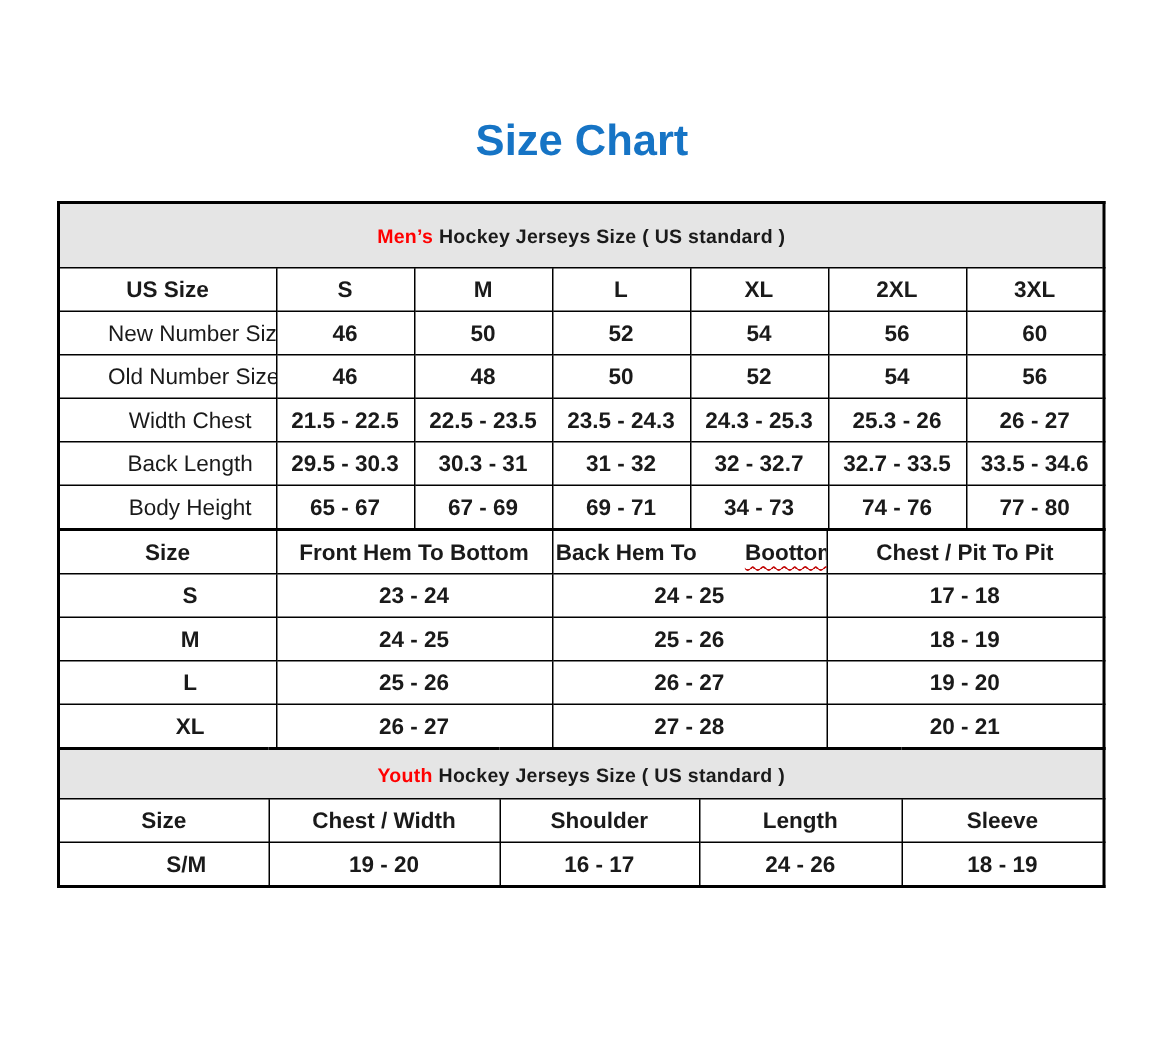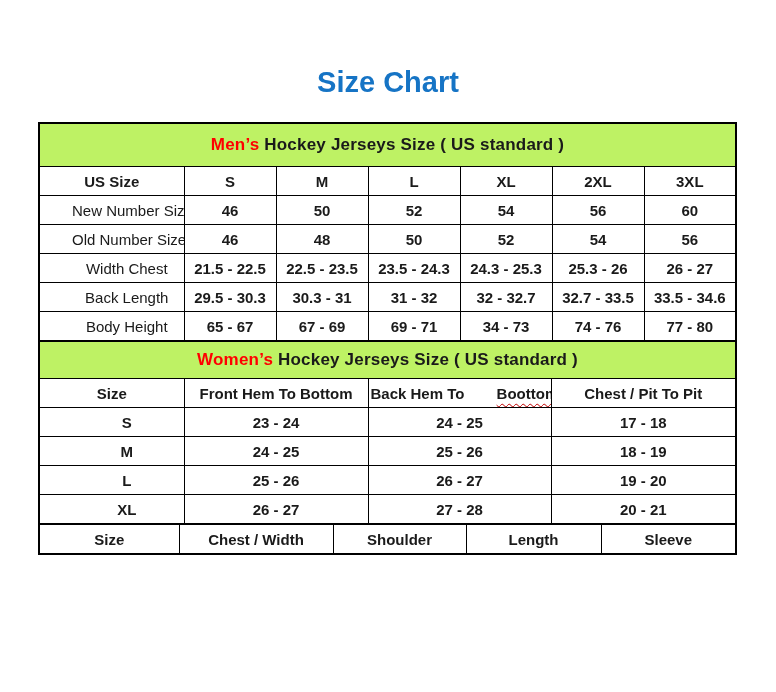--- a/index.html
+++ b/index.html
@@ -8,21 +8,21 @@
     background: #ffffff;
     width: 776px;
     height: 692px;
     overflow: hidden;
     font-family: "Liberation Sans", "DejaVu Sans", sans-serif;
     color: #1a1a1a;
   }
   .page { position: relative; width: 776px; height: 692px; }
 
   .title {
-    margin: 4px;
+    margin: 16px;
     padding-top: 62px;
     text-align: center;
     font-size: 29px;
     line-height: 32px;
     font-weight: bold;
     color: #1674C5;
     letter-spacing: 0px;
   }
 
   .tables { margin: 24px 0 0 38px; width: 697px; }
@@ -40,23 +40,23 @@
     border: 1.5px solid #000;
     text-align: center;
     vertical-align: middle;
     padding: 0 2px;
     font-size: 15px;
     overflow: hidden;
     white-space: nowrap;
   }
 
   tr.band td {
-    background: #bef264;
+    background: #e5e5e5;
     font-weight: bold;
-    font-size: 17px;
+    font-size: 13px;
     letter-spacing: 0.2px;
   }
   .band-mens td   { height: 42px; }
   .band-womens td { height: 36px; }
   .band-youth td  { height: 32px; }
 
   .red { color: #FF0000; }
 
   tr.cols th { font-weight: bold; height: 28px; }
   tr.data td { height: 28px; font-weight: bold; }
@@ -153,23 +153,20 @@
       </table>
 
     <table class="size-table">
       <colgroup>
         <col style="width:145px">
           <col style="width:184px">
           <col style="width:183px">
           <col style="width:185px">
       </colgroup>
       <tbody>
-          <tr class="band band-womens">
-        <td colspan="4"><span class="red">Women’s</span><span> Hockey Jerseys Size ( US standard )</span></td>
-      </tr>
       <tr class="cols">
         <th>Size</th>
         <th>Front Hem To Bottom</th>
         <th><span>Back Hem To </span><span class="squig">Boottom</span></th>
         <th>Chest / Pit To Pit</th>
       </tr>
       <tr class="data">
         <th class="row-label bold">S</th>
         <td>23 - 24</td>
         <td>24 - 25</td>
@@ -198,24 +195,34 @@
 
     <table class="size-table">
       <colgroup>
         <col style="width:140px">
           <col style="width:154px">
           <col style="width:133px">
           <col style="width:135px">
           <col style="width:135px">
       </colgroup>
       <tbody>
+          <tr class="band band-youth">
+        <td colspan="5"><span class="red">Youth</span><span> Hockey Jerseys Size ( US standard )</span></td>
+      </tr>
       <tr class="cols">
         <th>Size</th>
         <th>Chest / Width</th>
         <th>Shoulder</th>
         <th>Length</th>
         <th>Sleeve</th>
       </tr>
+      <tr class="data">
+        <th class="row-label bold">S/M</th>
+        <td>19 - 20</td>
+        <td>16 - 17</td>
+        <td>24 - 26</td>
+        <td>18 - 19</td>
+      </tr>
     </tbody>
       </table>
 
   </div>
 </div>
 
 </body></html>

